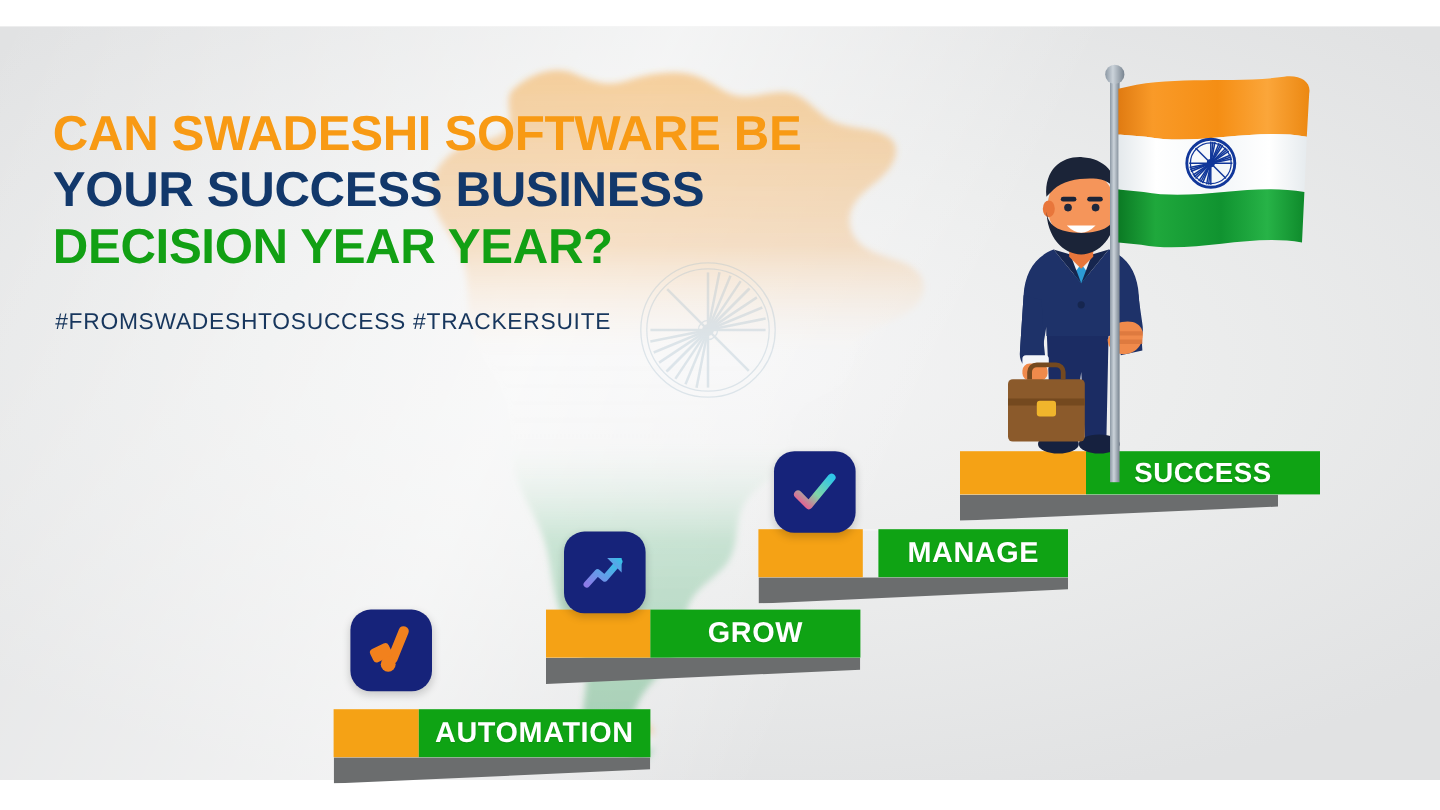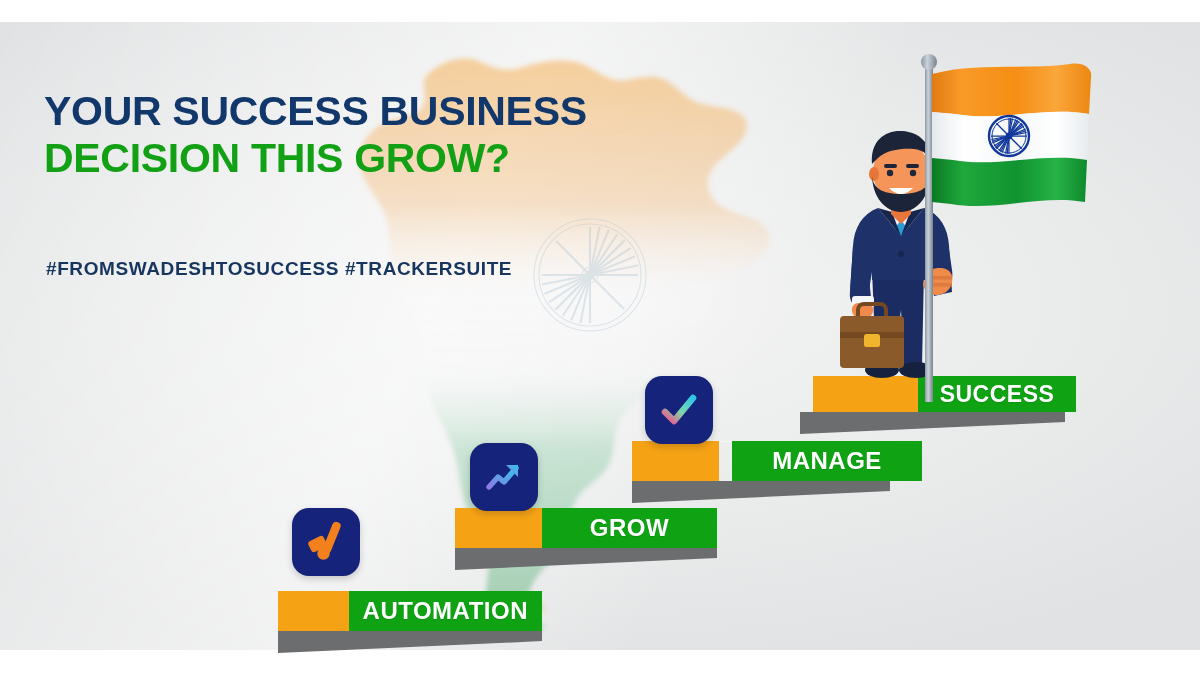--- a/index.html
+++ b/index.html
@@ -47,21 +47,21 @@
     letter-spacing:-0.3px;
     white-space:nowrap;
   }
   .h1{color:#F89A14;}
   .h2{color:#12386B;}
   .h3{color:#12A014;}
   .hashtags{
     position:absolute;left:46px;top:258px;
     color:#17365D;
     font-size:19px;
-    font-weight:700;
+    font-weight:400;
     letter-spacing:.6px;
     white-space:nowrap;
   }
 
   
   .steps{position:absolute;left:0;top:0;width:1200px;height:675px;}
 
   .step{position:absolute;}
 
   .step .shadow{
@@ -191,22 +191,23 @@
         <line x1="62" y1="13" x2="62" y2="111" transform="rotate(67.5 62 62)"></line>
         <line x1="62" y1="13" x2="62" y2="111" transform="rotate(11.25 62 62)"></line>
         <line x1="62" y1="13" x2="62" y2="111" transform="rotate(33.75 62 62)"></line>
         <line x1="62" y1="13" x2="62" y2="111" transform="rotate(56.25 62 62)"></line>
         <line x1="62" y1="13" x2="62" y2="111" transform="rotate(78.75 62 62)"></line>
       </g>
     </svg>
   </div>
 
   <div class="headline">
+    <div class="h-line h1">CAN SWADESHI SOFTWARE BE</div>
     <div class="h-line h2">YOUR SUCCESS BUSINESS</div>
-    <div class="h-line h3">DECISION THIS GROW?</div>
+    <div class="h-line h3">DECISION YEAR YEAR?</div>
   </div>
   <div class="hashtags">#FROMSWADESHTOSUCCESS #TRACKERSUITE</div>
 
   <div class="steps">
 
     <div class="step" style="left:278px;top:591px;width:264px;height:64px;">
       <div class="shadow" style="top:40px;width:264px;height:22px;
                   clip-path:polygon(0 0, 100% 0, 100% 46%, 0 100%);"></div>
       <div class="bar" style="width:264px;">
         <div class="orange" style="width:86px;"></div>
@@ -244,21 +245,21 @@
           </linearGradient>
         </defs>
         <path d="M7 32 L16 22 L22 27 L34 13" fill="none" stroke="url(#arwG)" stroke-width="5.4" stroke-linecap="round" stroke-linejoin="round"></path>
         <path d="M24 10 L36 10 L36 22 Z" fill="url(#arwG)"></path>
       </svg>
     </div>
 
     <div class="step" style="left:632px;top:441px;width:258px;height:64px;">
       <div class="shadow" style="top:40px;width:258px;height:22px;
                   clip-path:polygon(0 0, 100% 0, 100% 46%, 0 100%);"></div>
-      <div class="bar" style="width:290px;gap:13px;">
+      <div class="bar" style="width:258px;gap:13px;">
         <div class="orange" style="width:87px;"></div>
         <div class="green">
           <span>MANAGE</span>
         </div>
       </div>
     </div>
     <div class="tile" style="left:645px;top:376px;">
       <svg width="44" height="44" viewBox="0 0 44 44" xmlns="http://www.w3.org/2000/svg">
         <defs>
           <linearGradient id="ckG" x1="0" y1="1" x2="1" y2="0">
@@ -267,21 +268,21 @@
             <stop offset="100%" stop-color="#2FC6E8"></stop>
           </linearGradient>
         </defs>
         <path d="M8 24 L17 33 L36 10" fill="none" stroke="url(#ckG)" stroke-width="6.6" stroke-linecap="round" stroke-linejoin="round"></path>
       </svg>
     </div>
 
     <div class="step" style="left:800px;top:376px;width:265px;height:64px;">
       <div class="shadow" style="top:36px;width:265px;height:22px;
                   clip-path:polygon(0 0, 100% 0, 100% 46%, 0 100%);"></div>
-      <div class="bar" style="width:263px;height:36px;margin-left:13px;">
+      <div class="bar" style="width:300px;height:36px;">
         <div class="orange" style="width:105px;"></div>
         <div class="green">
           <span style="font-size:23px;">SUCCESS</span>
         </div>
       </div>
     </div>
 
   </div>
 
   <div class="man">

